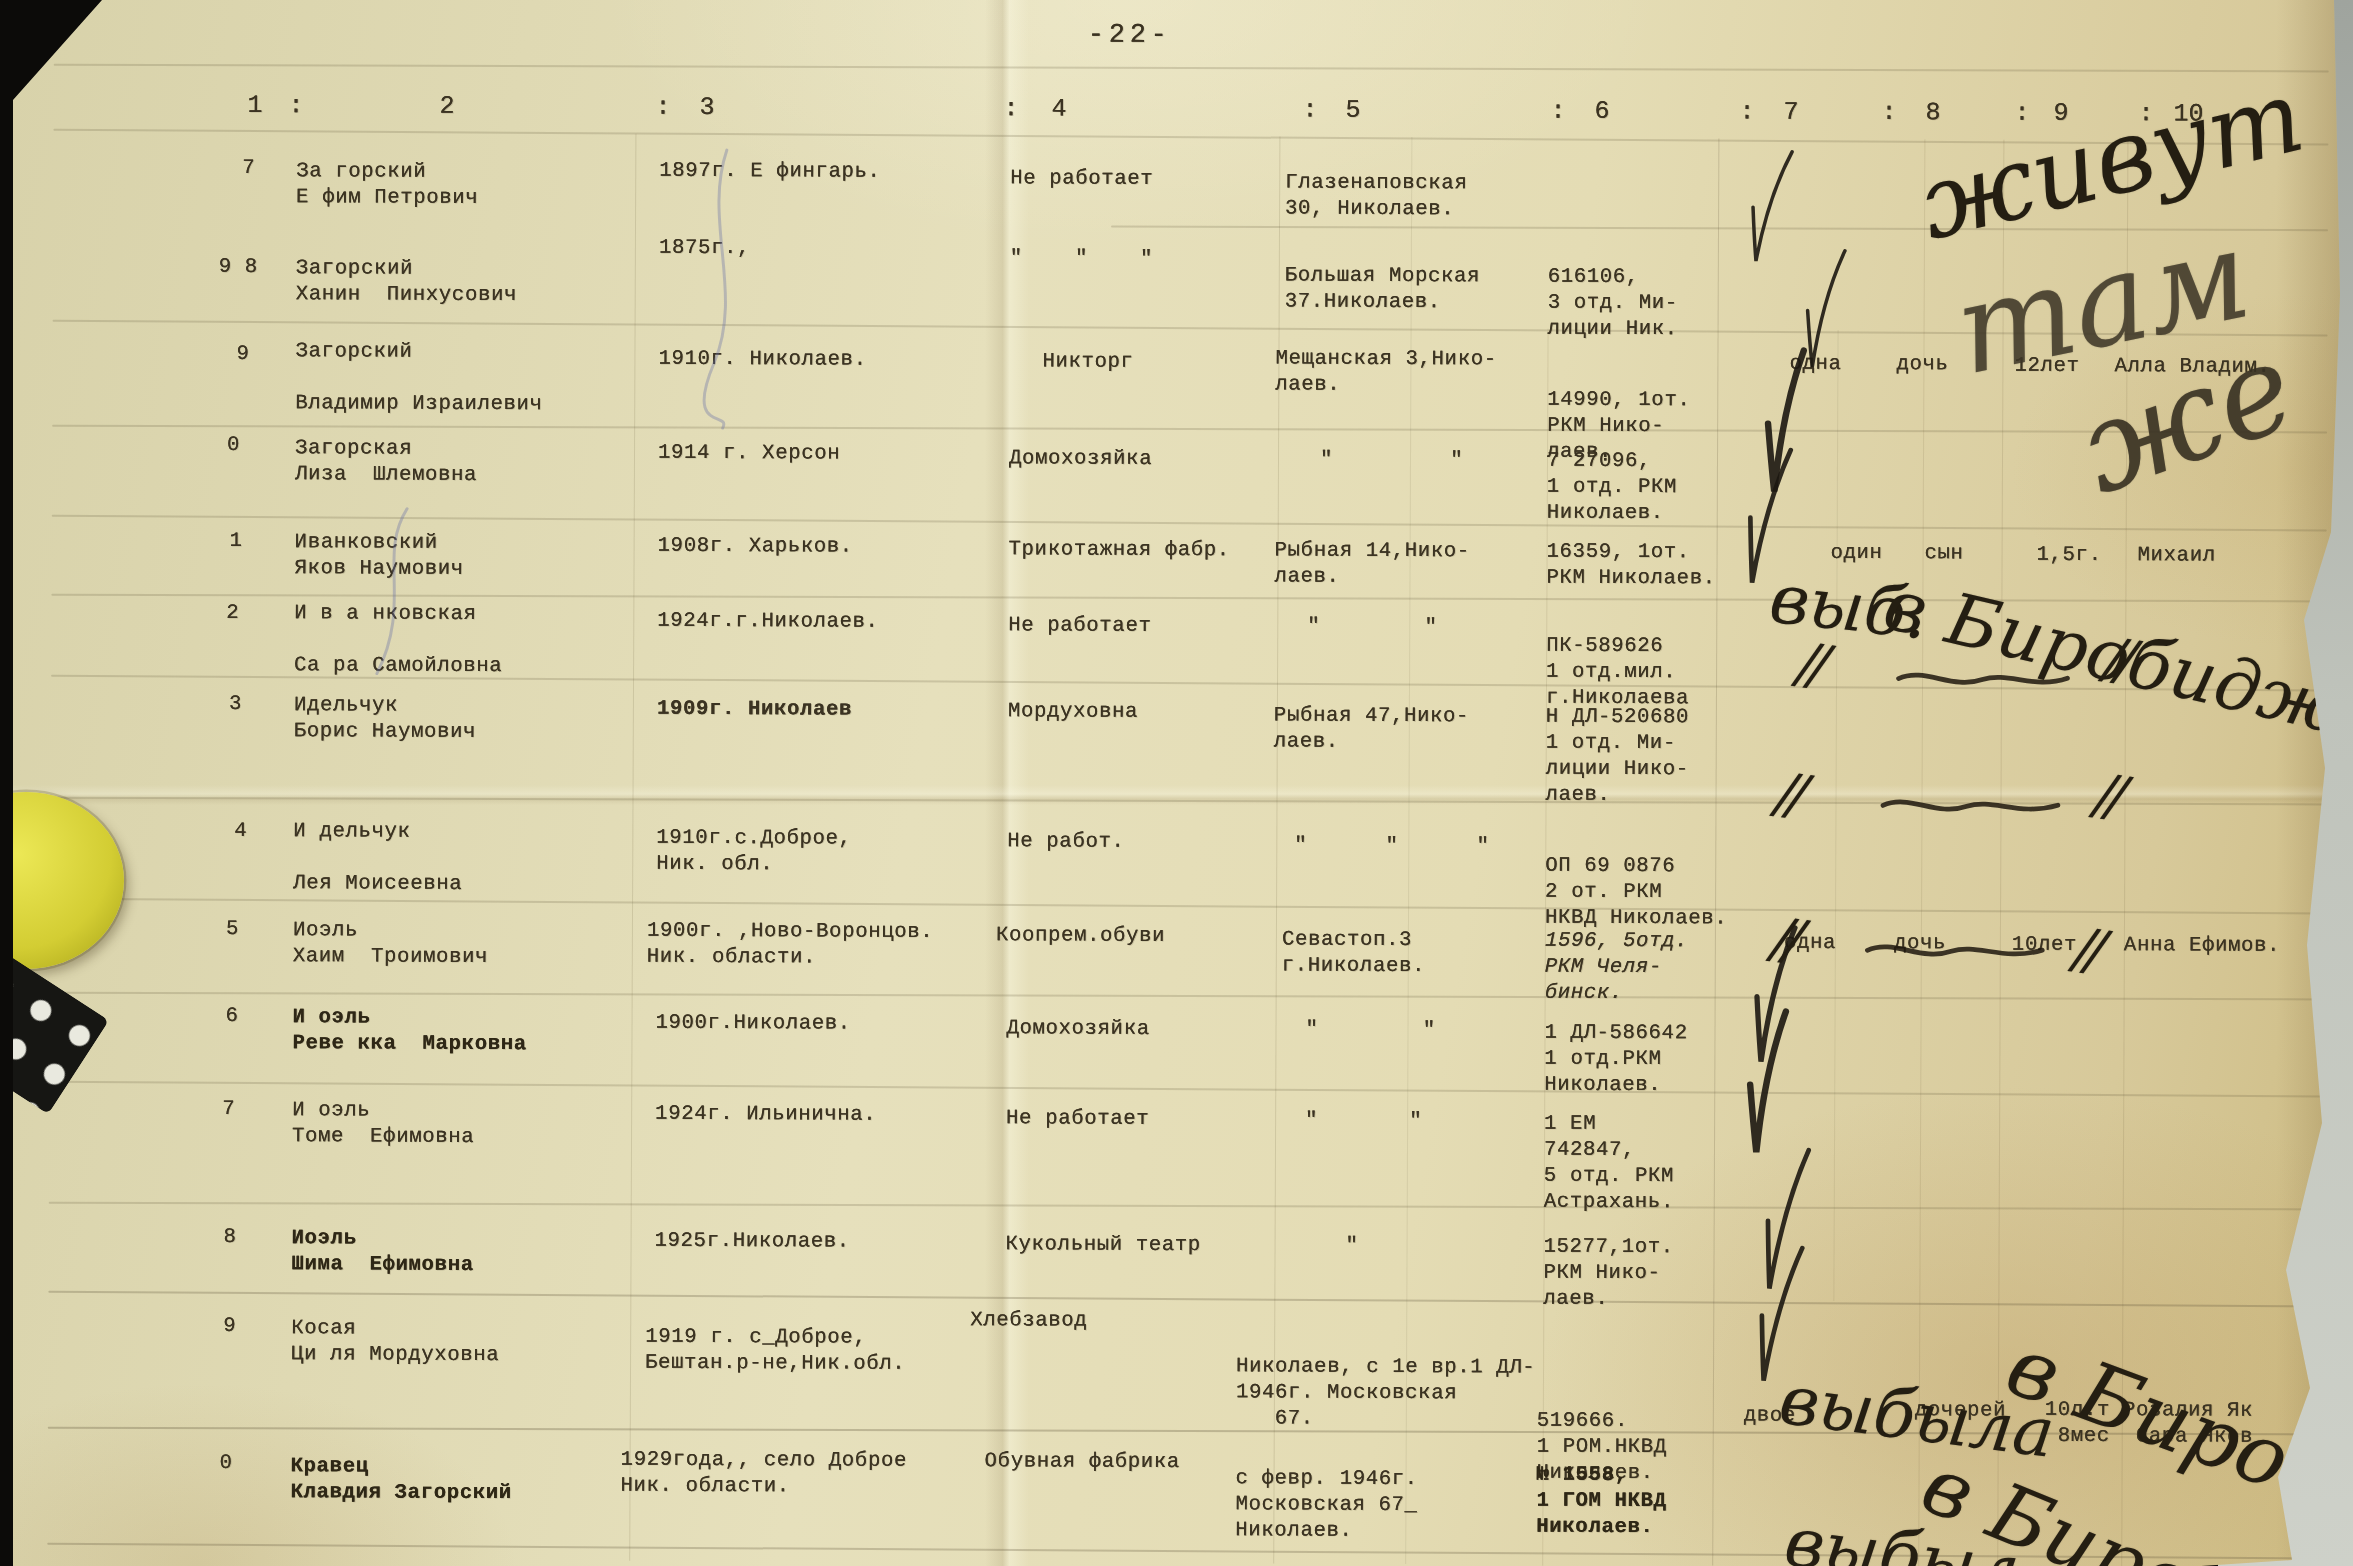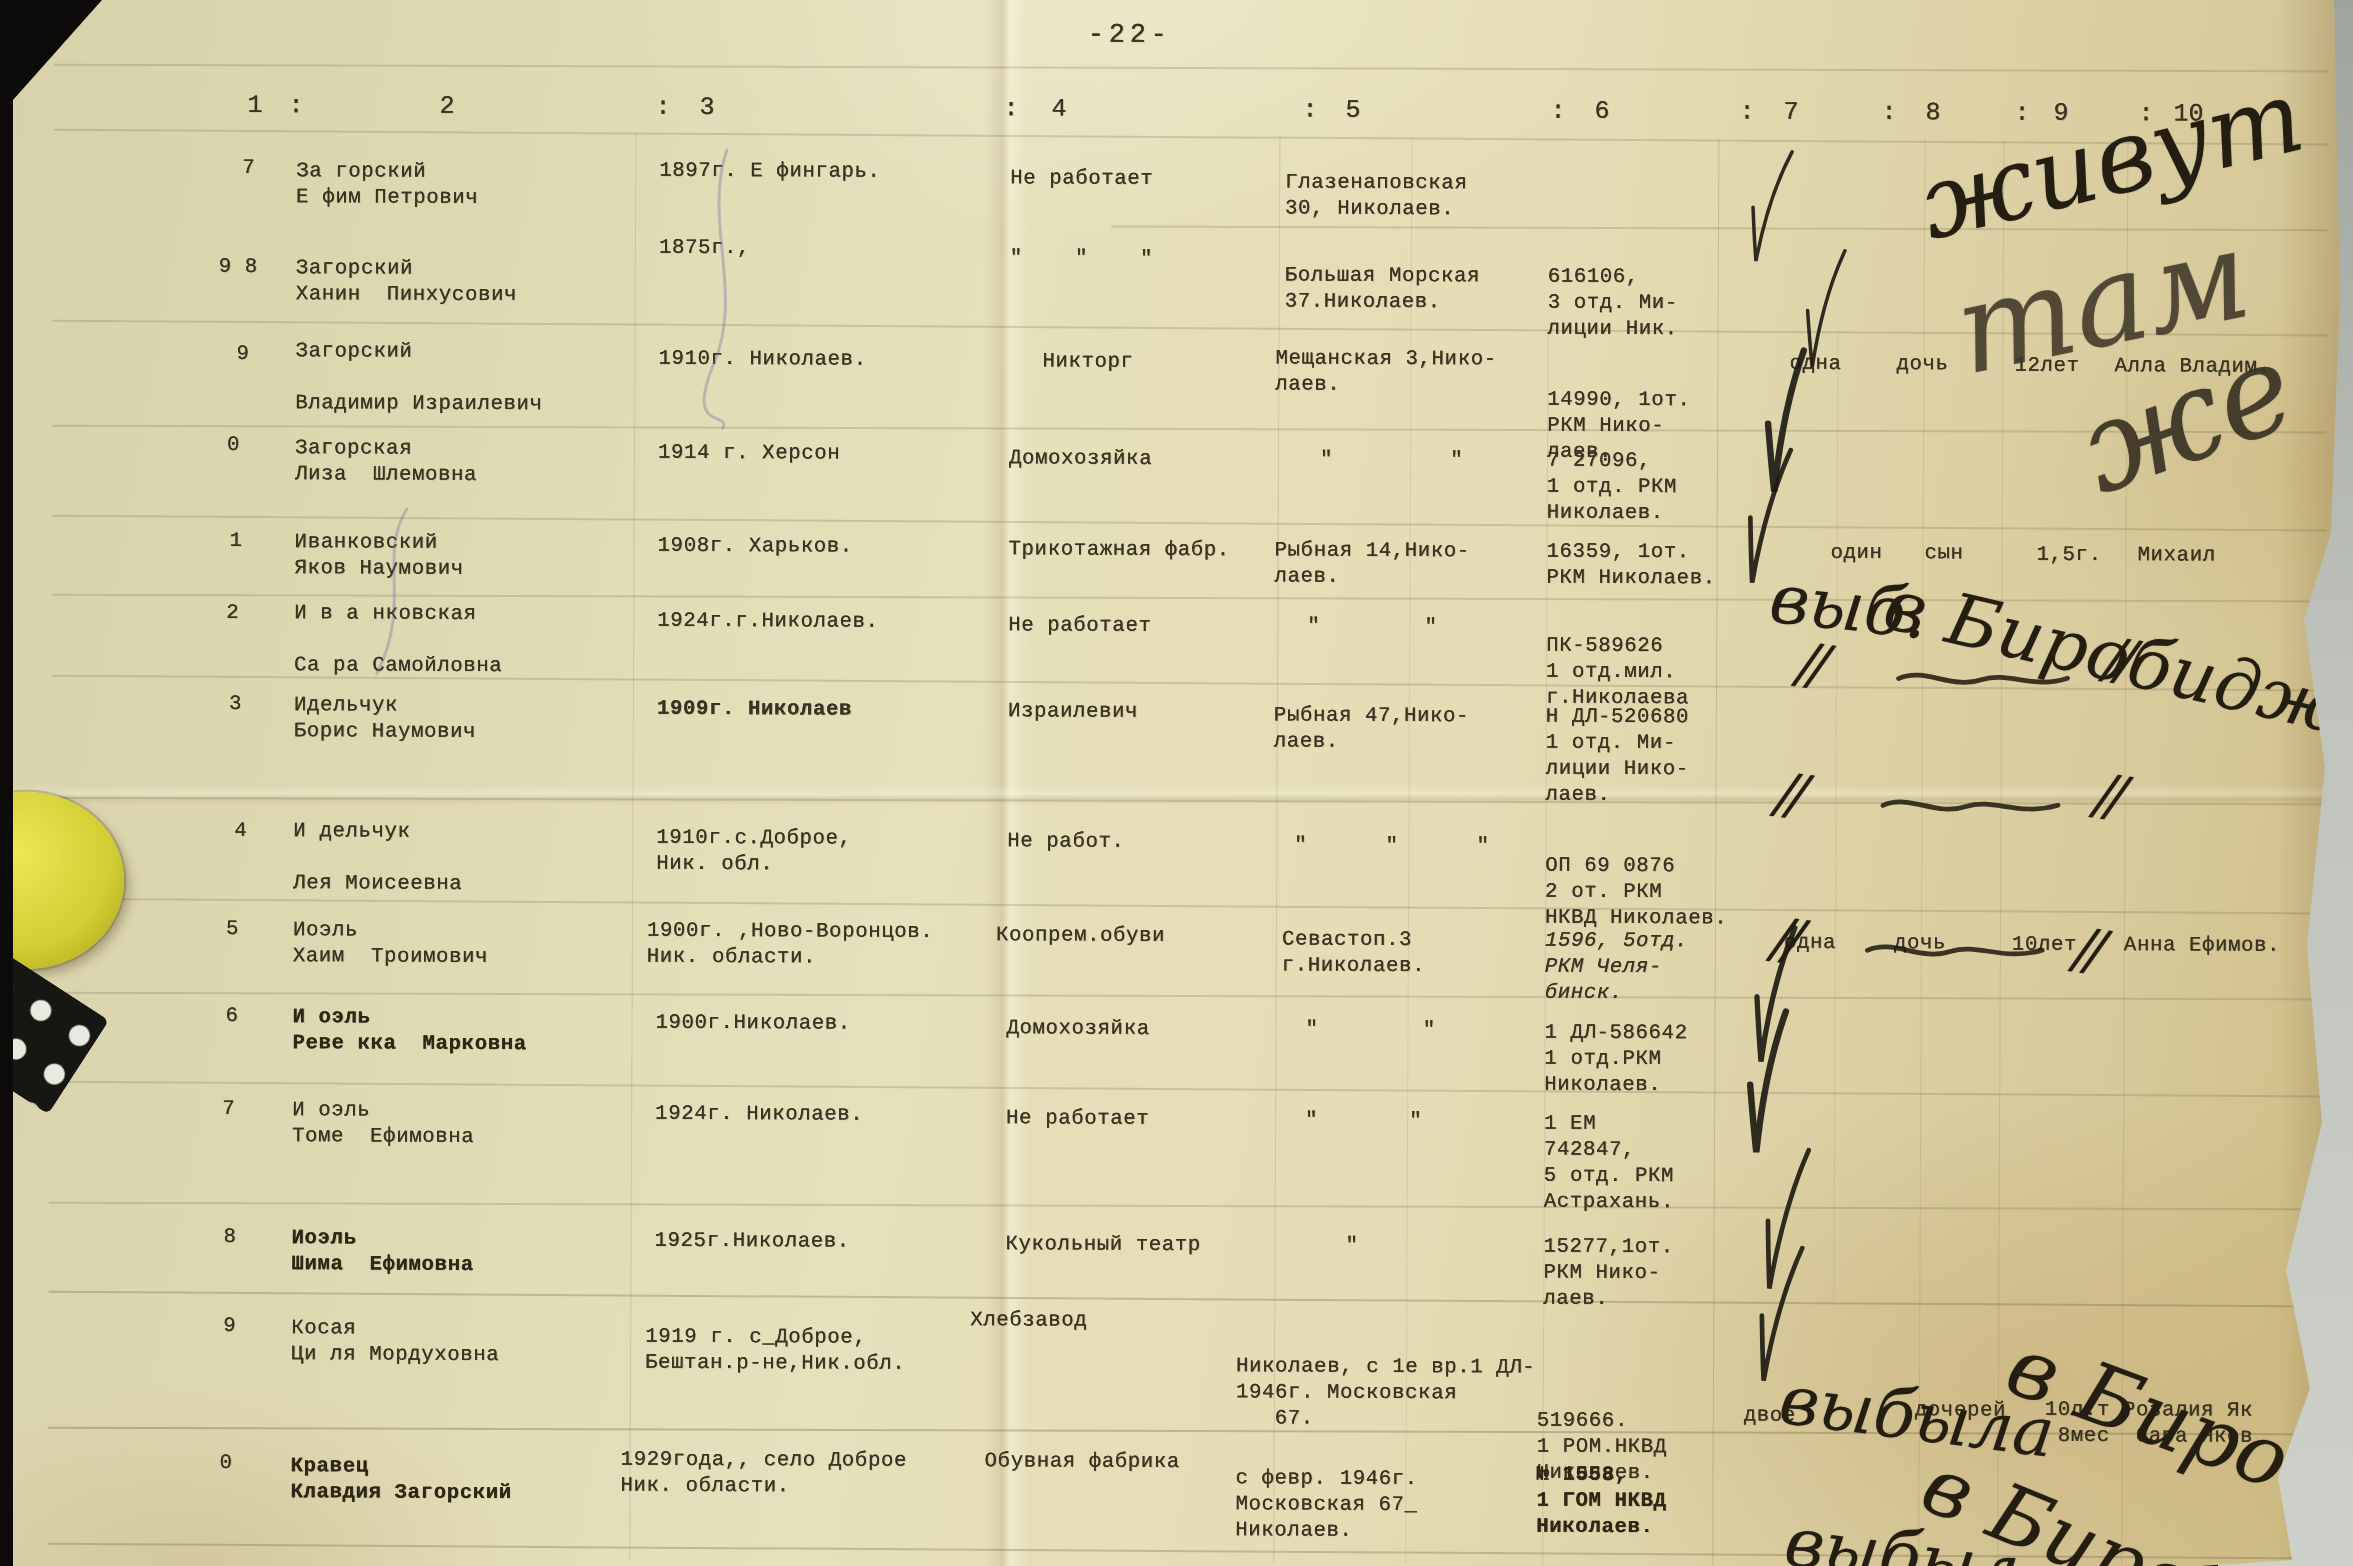--- a/index.html
+++ b/index.html
@@ -159,21 +159,21 @@
         <div class="typed" style="left: 647px; top: 606px;">1924г.г.Николаев.</div>
         <div class="typed" style="left: 998px; top: 609px;">Не работает</div>
         <div class="typed" style="left: 1297px; top: 609px;">"        "</div>
         <div class="typed" style="left: 1536px; top: 627px;">ПК-589626
 1 отд.мил.
 г.Николаева</div>
         <div class="typed" style="left: 219px; top: 691px;">3</div>
         <div class="typed" style="left: 284px; top: 692px;">Идельчук
 Борис Наумович</div>
         <div class="typed" style="left: 647px; top: 694px; font-weight: bold;">1909г. Николаев</div>
-        <div class="typed" style="left: 998px; top: 695px;">Израилевич</div>
+        <div class="typed" style="left: 998px; top: 695px;">Мордуховна</div>
         <div class="typed" style="left: 1264px; top: 698px;">Рыбная 47,Нико-
 лаев.</div>
         <div class="typed" style="left: 1536px; top: 698px;">Н ДЛ-520680
 1 отд. Ми-
 лиции Нико-
 лаев.</div>
         <div class="typed" style="left: 225px; top: 818px;">4</div>
         <div class="typed" style="left: 284px; top: 818px;">И дельчук
 
 Лея Моисеевна</div>
@@ -204,21 +204,21 @@
 Реве кка  Марковна</div>
         <div class="typed" style="left: 647px; top: 1008px;">1900г.Николаев.</div>
         <div class="typed" style="left: 998px; top: 1012px;">Домохозяйка</div>
         <div class="typed" style="left: 1297px; top: 1012px;">"        "</div>
         <div class="typed" style="left: 1536px; top: 1014px;">1 ДЛ-586642
 1 отд.РКМ
 Николаев.</div>
         <div class="typed" style="left: 214px; top: 1096px;">7</div>
         <div class="typed" style="left: 284px; top: 1097px;">И оэль
 Томе  Ефимовна</div>
-        <div class="typed" style="left: 647px; top: 1099px;">1924г. Николаев.</div>
+        <div class="typed" style="left: 647px; top: 1099px;">1924г. Ильинична.</div>
         <div class="typed" style="left: 998px; top: 1102px;">Не работает</div>
         <div class="typed" style="left: 1297px; top: 1103px;">"       "</div>
         <div class="typed" style="left: 1536px; top: 1105px;">1 ЕМ
 742847,
 5 отд. РКМ
 Астрахань.</div>
         <div class="typed" style="left: 216px; top: 1224px;">8</div>
         <div class="typed bold" style="left: 284px; top: 1225px;">Иоэль
 Шима  Ефимовна</div>
         <div class="typed" style="left: 647px; top: 1226px;">1925г.Николаев.</div>

